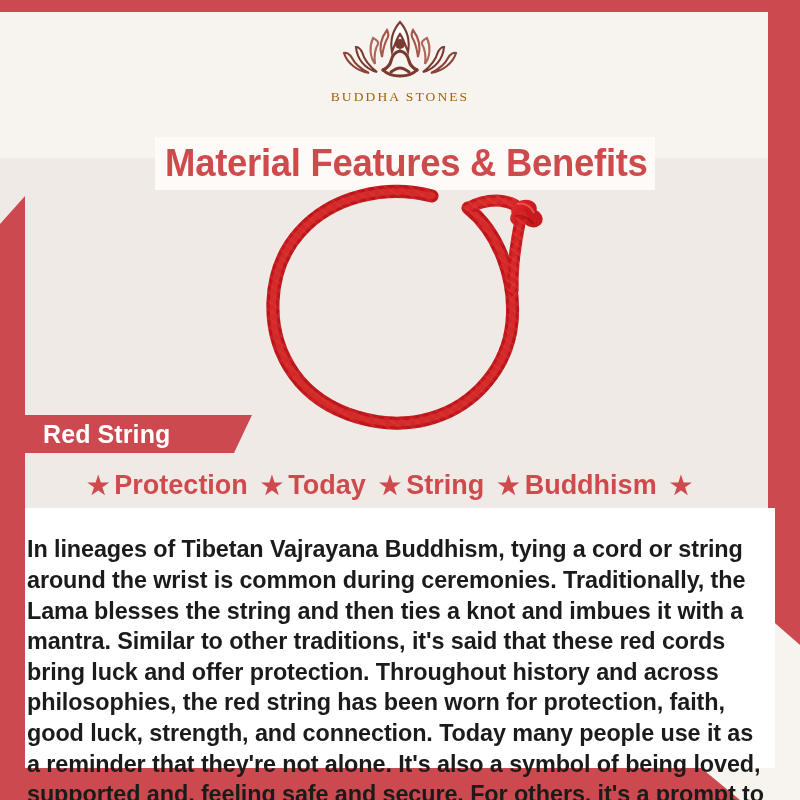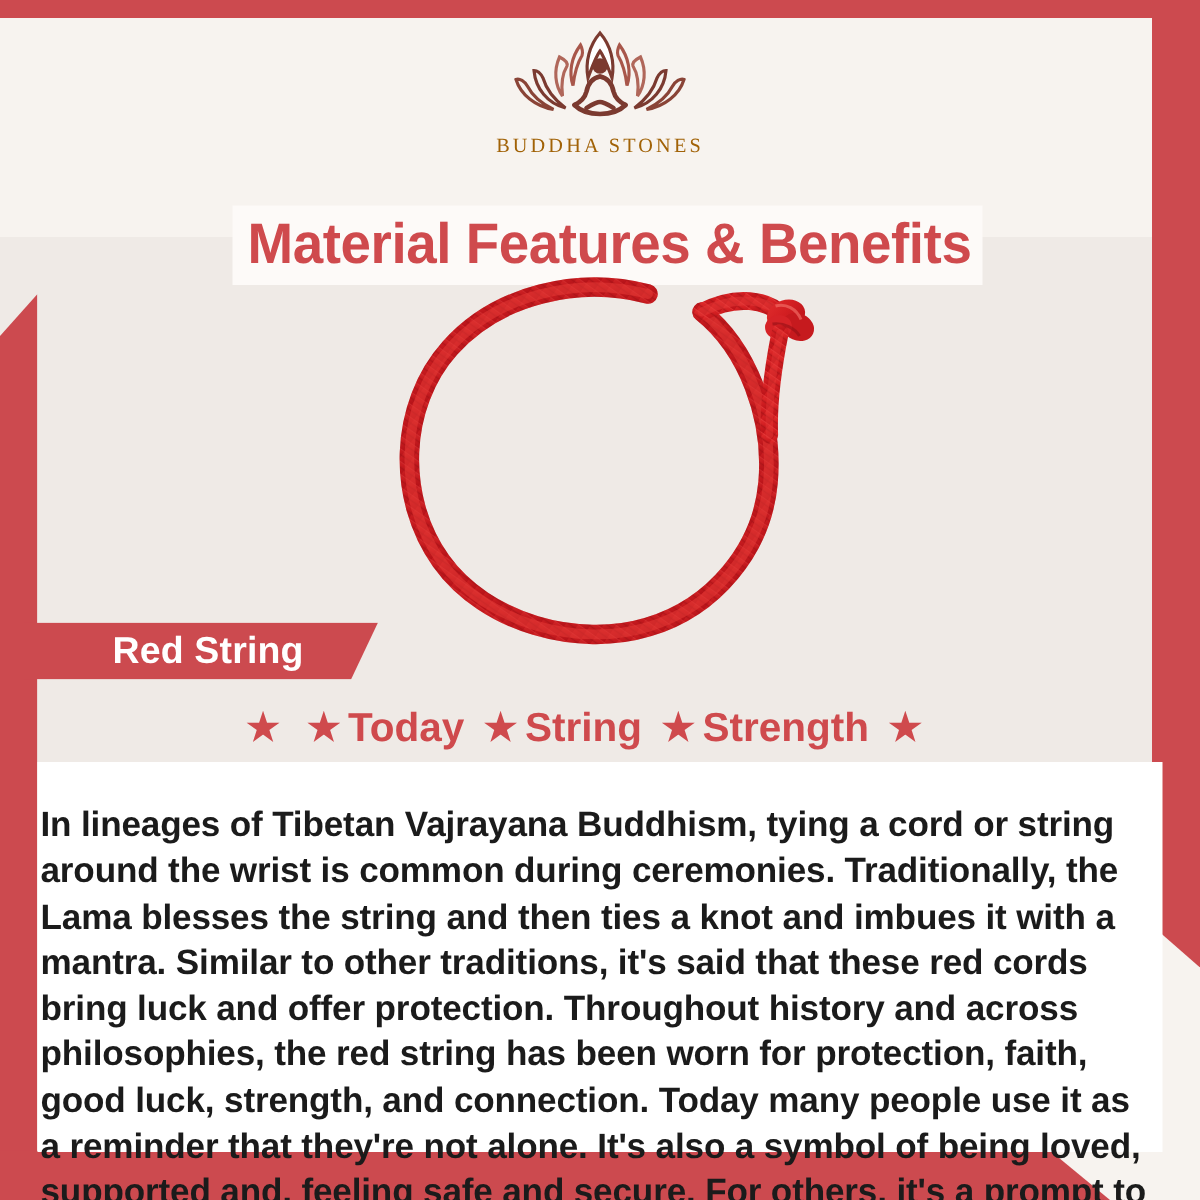--- a/index.html
+++ b/index.html
@@ -119,21 +119,21 @@
   .ribbon {
     position: absolute;
     left: 16px; top: 415px;
     width: 236px; height: 38px;
     background: #cc4a4f;
     clip-path: polygon(0 0, 100% 0, calc(100% - 18px) 100%, 0 100%);
     display: flex;
     align-items: center;
   }
   .ribbon-label {
-    margin-left: 59px;
+    margin-left: 27px;
     font-family: "Liberation Sans Narrow", "Liberation Sans", sans-serif;
     font-weight: bold;
     font-size: 25px;
     color: #ffffff;
     letter-spacing: 0.1px;
     white-space: nowrap;
   }
 
   
   .benefits {
@@ -279,32 +279,33 @@
     </svg>
   </div>
 
   <div class="ribbon">
     <span class="ribbon-label">Red String</span>
   </div>
 
   <div class="benefits">
     <span class="benefit">
       <span class="star">★</span>
+      <span>Protection</span>
     </span>
     <span class="benefit">
       <span class="star">★</span>
       <span>Today</span>
     </span>
     <span class="benefit">
       <span class="star">★</span>
       <span>String</span>
     </span>
     <span class="benefit">
       <span class="star">★</span>
-      <span>Strength</span>
+      <span>Buddhism</span>
     </span>
     <span class="benefit">
       <span class="star">★</span>
     </span>
   </div>
 
   <div class="body-panel"></div>
   <p class="body-copy">In lineages of Tibetan Vajrayana Buddhism, tying a cord or string around the wrist is common during ceremonies. Traditionally, the Lama blesses the string and then ties a knot and imbues it with a mantra. Similar to other traditions, it's said that these red cords bring luck and offer protection. Throughout history and across philosophies, the red string has been worn for protection, faith, good luck, strength, and connection. Today many people use it as a reminder that they're not alone. It's also a symbol of being loved, supported and, feeling safe and secure. For others, it's a prompt to stay positive while facing any adversity.</p>
 
 </div>

